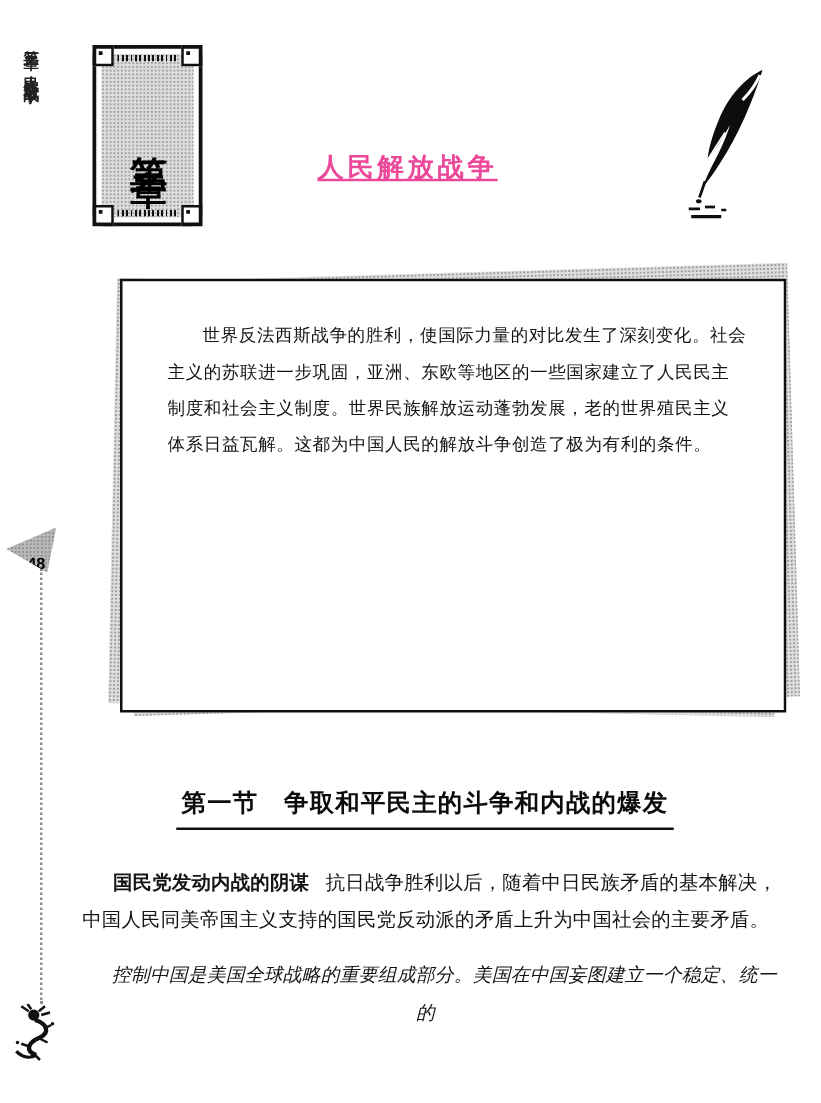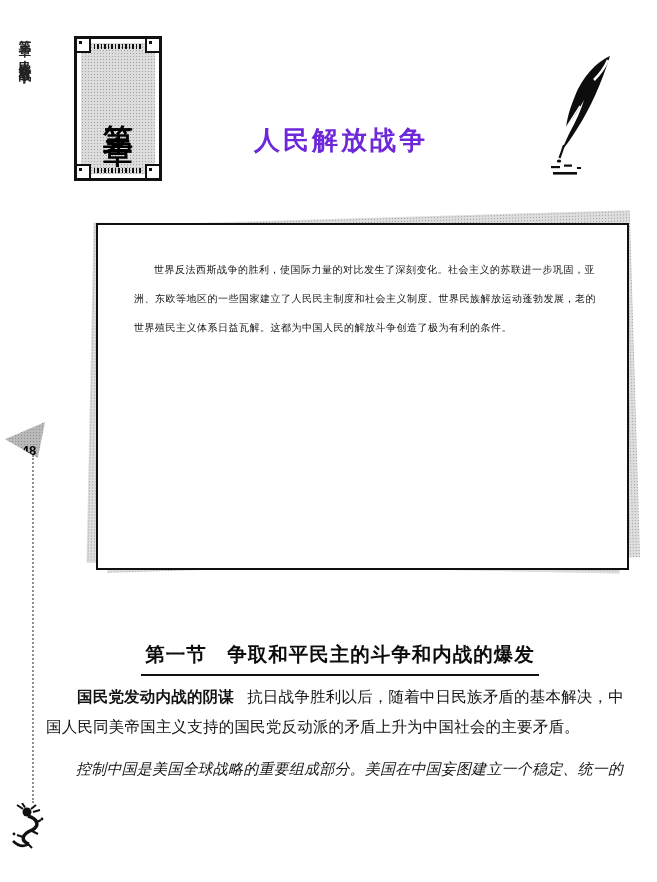--- a/index.html
+++ b/index.html
@@ -53,54 +53,54 @@
     position:absolute;width:12px;height:12px;background:#fff;border:3px solid #111;
   }
   .corner::after{content:"";position:absolute;width:3px;height:3px;background:#111;left:2px;top:2px;}
   .c-tl{left:-3px;top:-3px;border-right-width:2px;border-bottom-width:2px;}
   .c-tr{right:-3px;top:-3px;border-left-width:2px;border-bottom-width:2px;}
   .c-bl{left:-3px;bottom:-3px;border-right-width:2px;border-top-width:2px;}
   .c-br{right:-3px;bottom:-3px;border-left-width:2px;border-top-width:2px;}
   
   .chapter-title{
     position:absolute;left:254px;top:106px;
-    font-size:26px;font-weight:900;letter-spacing:3px;color:#6d28d9;
+    font-size:21px;font-weight:900;letter-spacing:3px;color:#ec4899;text-decoration:underline;
   }
   .quill{position:absolute;left:550px;top:54px;}
   
   .intro-shadow{
     position:absolute;background-color:#dedede;
     background-image:radial-gradient(#9c9c9c 0.8px,transparent 1px);
     background-size:3px 3px;
   }
   .shadow-a{left:102px;top:218px;width:533px;height:347px;transform:rotate(-1.7deg);}
   .shadow-b{left:90px;top:228px;width:533px;height:340px;transform:rotate(1.2deg);}
   .intro-box{
     position:absolute;left:96px;top:223px;width:533px;height:347px;
     background:#fff;border:2.5px solid #101010;box-sizing:border-box;
     padding:30px 30px 0 36px;
   }
   .intro-box p{
     margin:0;text-indent:2em;
     font-family:"DejaVu Serif","Liberation Serif",serif;
-    font-size:10px;line-height:29px;color:#141414;
+    font-size:14px;line-height:29px;color:#141414;
     letter-spacing:0.5px;
   }
   
   .section-heading-wrap{position:absolute;left:40px;top:625px;width:600px;text-align:center;}
   .section-heading{
-    display:inline-block;margin:16px;
+    display:inline-block;margin:4px;
     font-size:19.5px;font-weight:900;letter-spacing:1px;color:#0c0c0c;
     border-bottom:2.5px solid #111;padding:0 4px 6px 4px;
   }
   
   .body-text{position:absolute;left:40px;top:676px;width:601px;}
   .body-text p{
-    margin:6px;text-indent:2em;font-size:15.5px;line-height:29.5px;color:#141414;
-    font-family:"Liberation Serif","DejaVu Serif",serif;letter-spacing:0.2px;
+    margin:16px;text-indent:2em;font-size:15.5px;line-height:29.5px;color:#141414;
+    font-family:"Liberation Serif","DejaVu Serif",serif;letter-spacing:0.2px;text-align:center;
   }
   .lead-bold{font-weight:bold;margin-right:0.85em;font-family:"Liberation Sans",sans-serif;}
   .note-para{
     margin-top:14px !important;
     font-family:"DejaVu Serif","Liberation Serif",serif;
     font-style:italic;font-size:15px !important;letter-spacing:0.8px;
   }
 </style>
 </head>
 <body>

